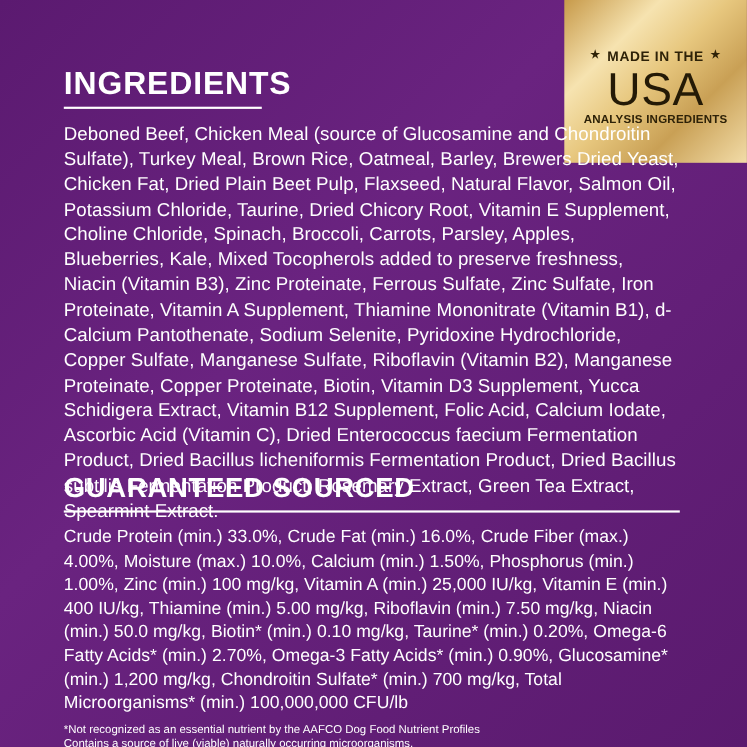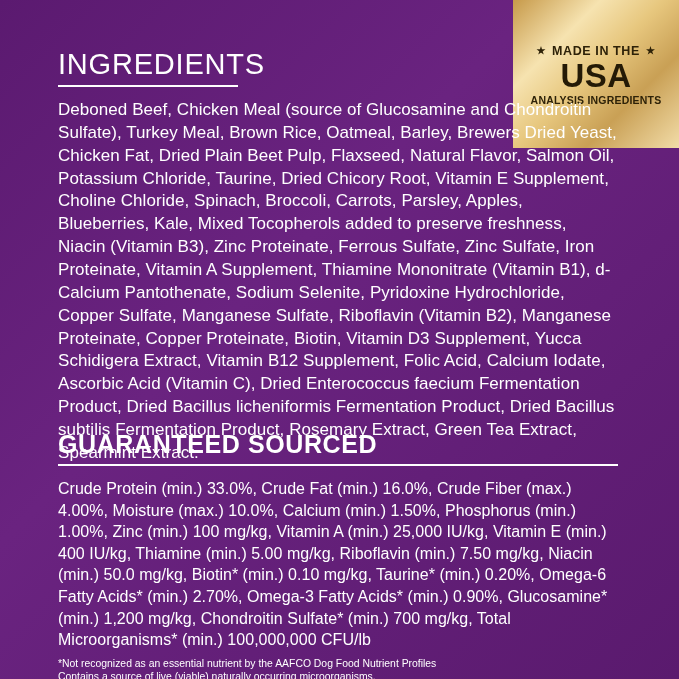--- a/index.html
+++ b/index.html
@@ -44,22 +44,22 @@
     align-items: center;
     justify-content: center;
     gap: 6px;
   }
   .usa-badge .star {
     font-size: 10px;
     line-height: 1;
     color: #2e2208;
   }
   .usa-badge .usa-word {
-    font-size: 33px;
-    font-weight: bold;
+    font-size: 42px;
+    font-weight: normal;
     letter-spacing: 0.5px;
     line-height: 1.05;
     margin-top: 1px;
     color: #241a06;
   }
   .usa-badge .fine-1,
   .usa-badge .fine-2 {
     font-size: 10.5px;
     font-weight: bold;
     letter-spacing: 0.2px;
@@ -71,23 +71,23 @@
   
   .ingredients {
     position: absolute;
     left: 58px;
     top: 44px;
     width: 560px;
   }
   .section-title {
     color: #ffffff;
     font-size: 29px;
-    font-weight: normal;
+    font-weight: bold;
     letter-spacing: 0.8px;
-    margin: 4px 0 4px 0;
+    margin: 16px 0 4px 0;
   }
   .rule {
     height: 2px;
     background: #ffffff;
     margin-bottom: 12px;
   }
   .ing-rule { width: 180px; }
   .ga-rule  { width: 560px; }
 
   .ing-body {

